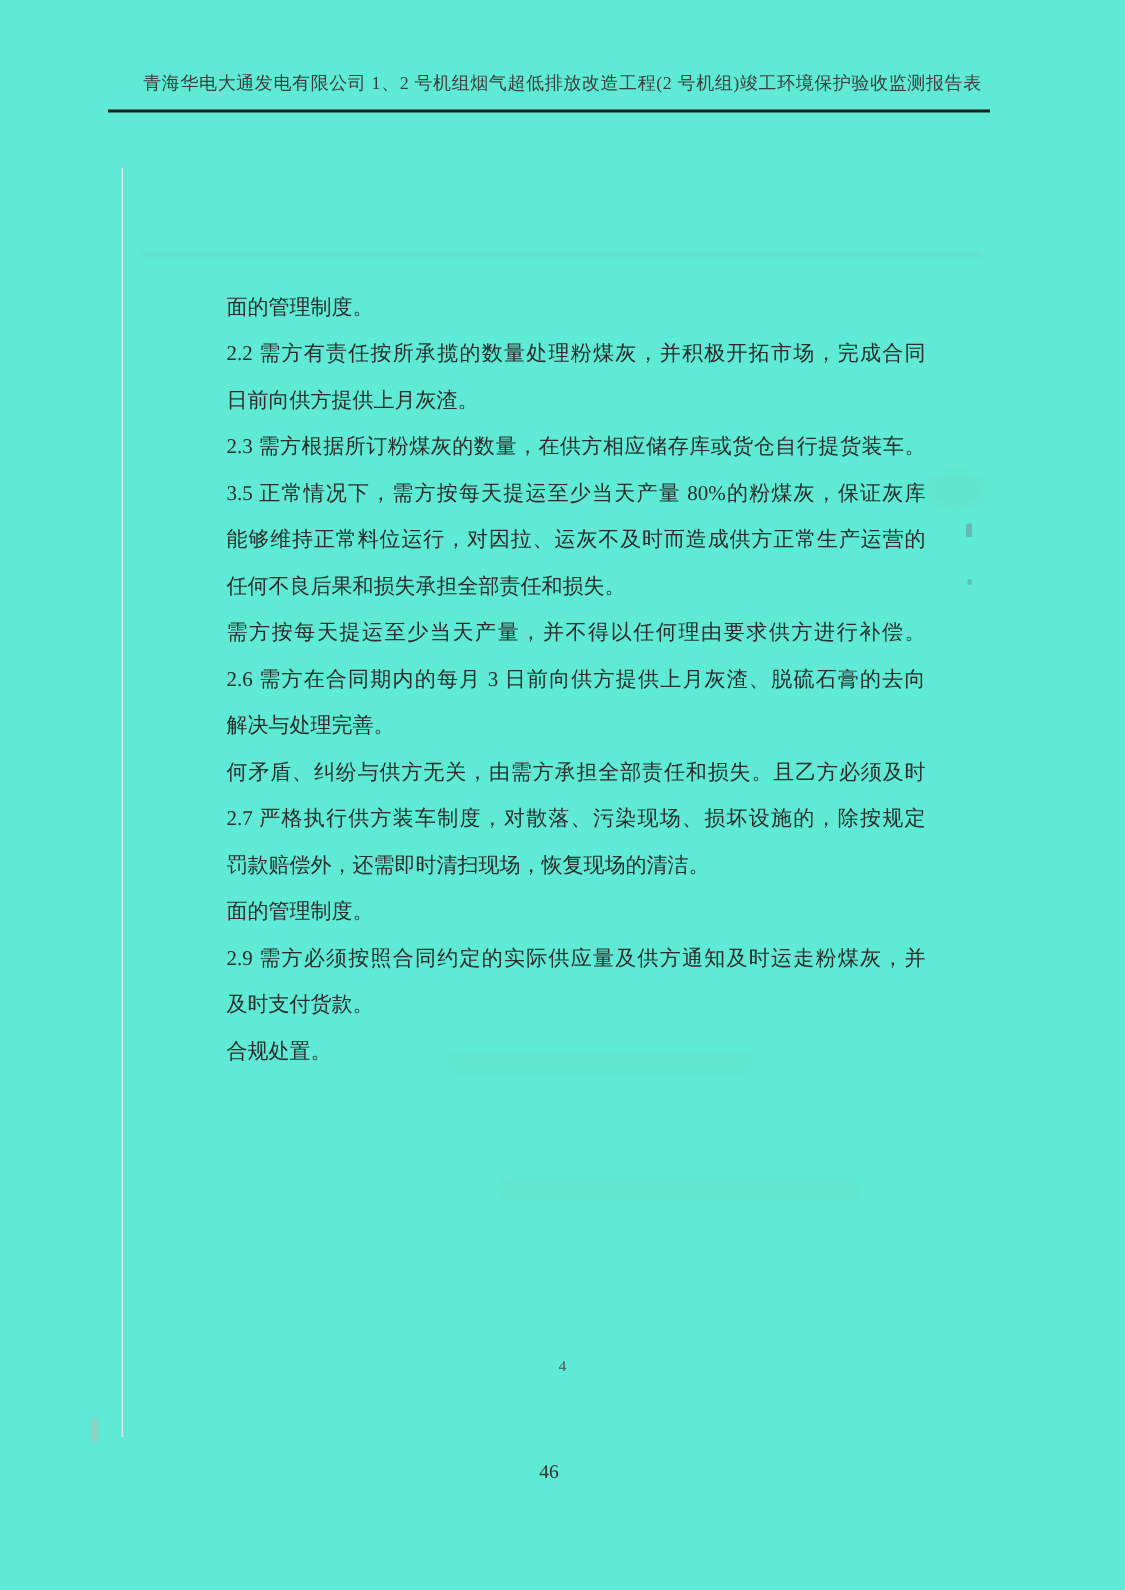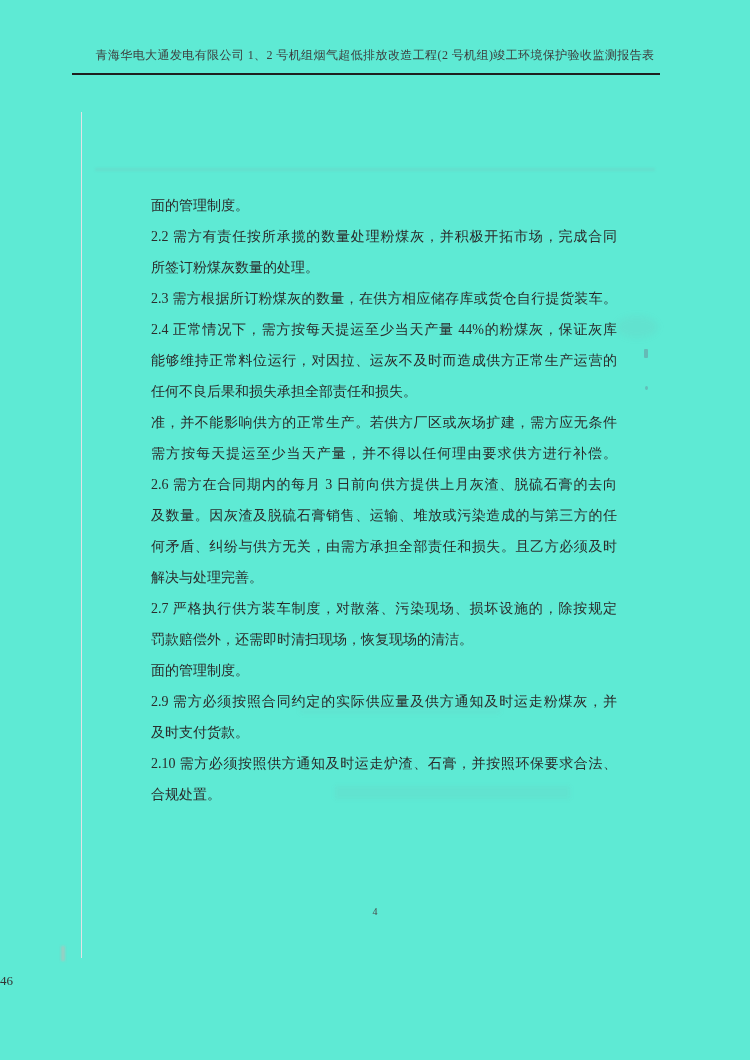--- a/index.html
+++ b/index.html
@@ -73,21 +73,21 @@
     width: 470px;
     text-align: center;
     font-size: 10px;
     color: #4a4a4a;
   }
   .page-number {
     position: absolute;
     top: 973px;
     left: 0;
     width: 732px;
-    text-align: left;
+    text-align: center;
     font-size: 13px;
     color: #333333;
   }
   
   .artifact { position: absolute; pointer-events: none; }
   .smudge-top {
     top: 168px; left: 95px; width: 560px; height: 3px;
     background: rgba(150,150,158,0.12); filter: blur(1px);
   }
   .ghost-1 {
@@ -130,37 +130,34 @@
   <div class="artifact ghost-1"></div>
   <div class="artifact speck-1"></div>
   <div class="artifact speck-2"></div>
   <div class="artifact ghost-2"></div>
   <div class="artifact ghost-3"></div>
   <div class="artifact pink-mark"></div>
 
   <div class="doc-body">
       <div class="line">面的管理制度。</div>
       <div class="line full">2.2 需方有责任按所承揽的数量处理粉煤灰，并积极开拓市场，完成合同</div>
-      <div class="line">所签订粉煤灰数量的处理。</div>
+      <div class="line">日前向供方提供上月灰渣。</div>
       <div class="line full">2.3 需方根据所订粉煤灰的数量，在供方相应储存库或货仓自行提货装车。</div>
-      <div class="line full">2.4 正常情况下，需方按每天提运至少当天产量 44%的粉煤灰，保证灰库</div>
+      <div class="line full">3.5 正常情况下，需方按每天提运至少当天产量 80%的粉煤灰，保证灰库</div>
       <div class="line full">能够维持正常料位运行，对因拉、运灰不及时而造成供方正常生产运营的</div>
       <div class="line">任何不良后果和损失承担全部责任和损失。</div>
-      <div class="line full">准，并不能影响供方的正常生产。若供方厂区或灰场扩建，需方应无条件</div>
       <div class="line full">需方按每天提运至少当天产量，并不得以任何理由要求供方进行补偿。</div>
       <div class="line full">2.6 需方在合同期内的每月 3 日前向供方提供上月灰渣、脱硫石膏的去向</div>
-      <div class="line full">及数量。因灰渣及脱硫石膏销售、运输、堆放或污染造成的与第三方的任</div>
+      <div class="line">解决与处理完善。</div>
       <div class="line full">何矛盾、纠纷与供方无关，由需方承担全部责任和损失。且乙方必须及时</div>
-      <div class="line">解决与处理完善。</div>
       <div class="line full">2.7 严格执行供方装车制度，对散落、污染现场、损坏设施的，除按规定</div>
       <div class="line">罚款赔偿外，还需即时清扫现场，恢复现场的清洁。</div>
       <div class="line">面的管理制度。</div>
       <div class="line full">2.9 需方必须按照合同约定的实际供应量及供方通知及时运走粉煤灰，并</div>
       <div class="line">及时支付货款。</div>
-      <div class="line full">2.10 需方必须按照供方通知及时运走炉渣、石膏，并按照环保要求合法、</div>
       <div class="line">合规处置。</div>
     </div>
 
   <div class="inner-page-number">4</div>
 
   <div class="page-number">46</div>
 
 </div>
 
 </body></html>

